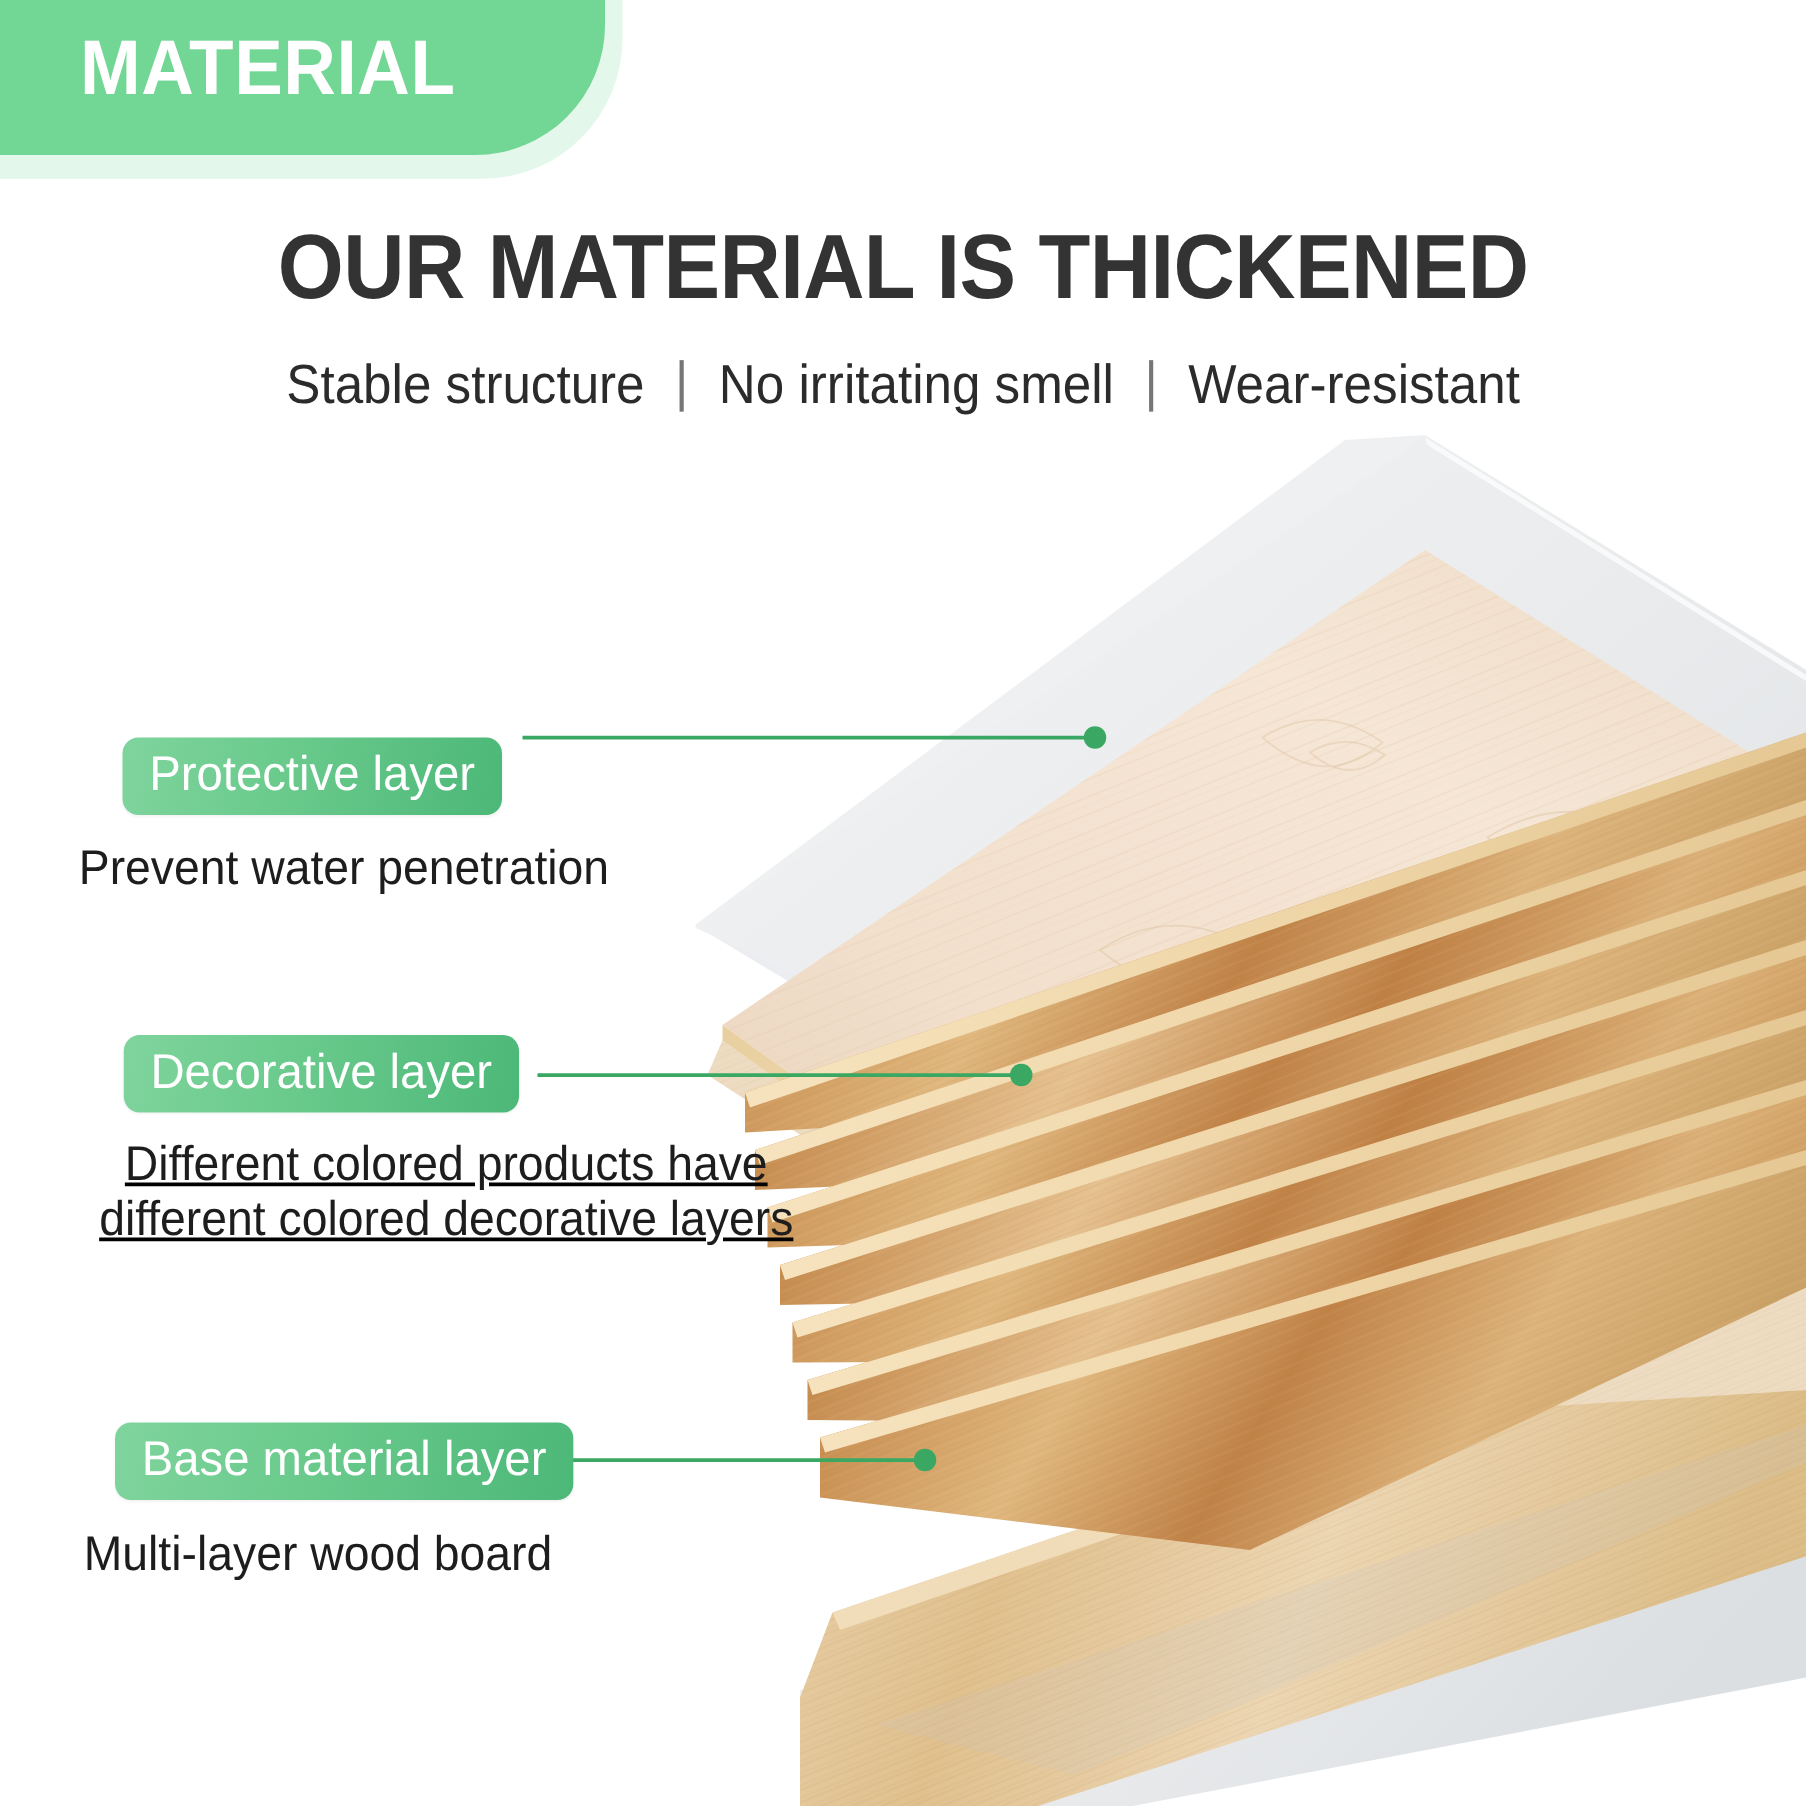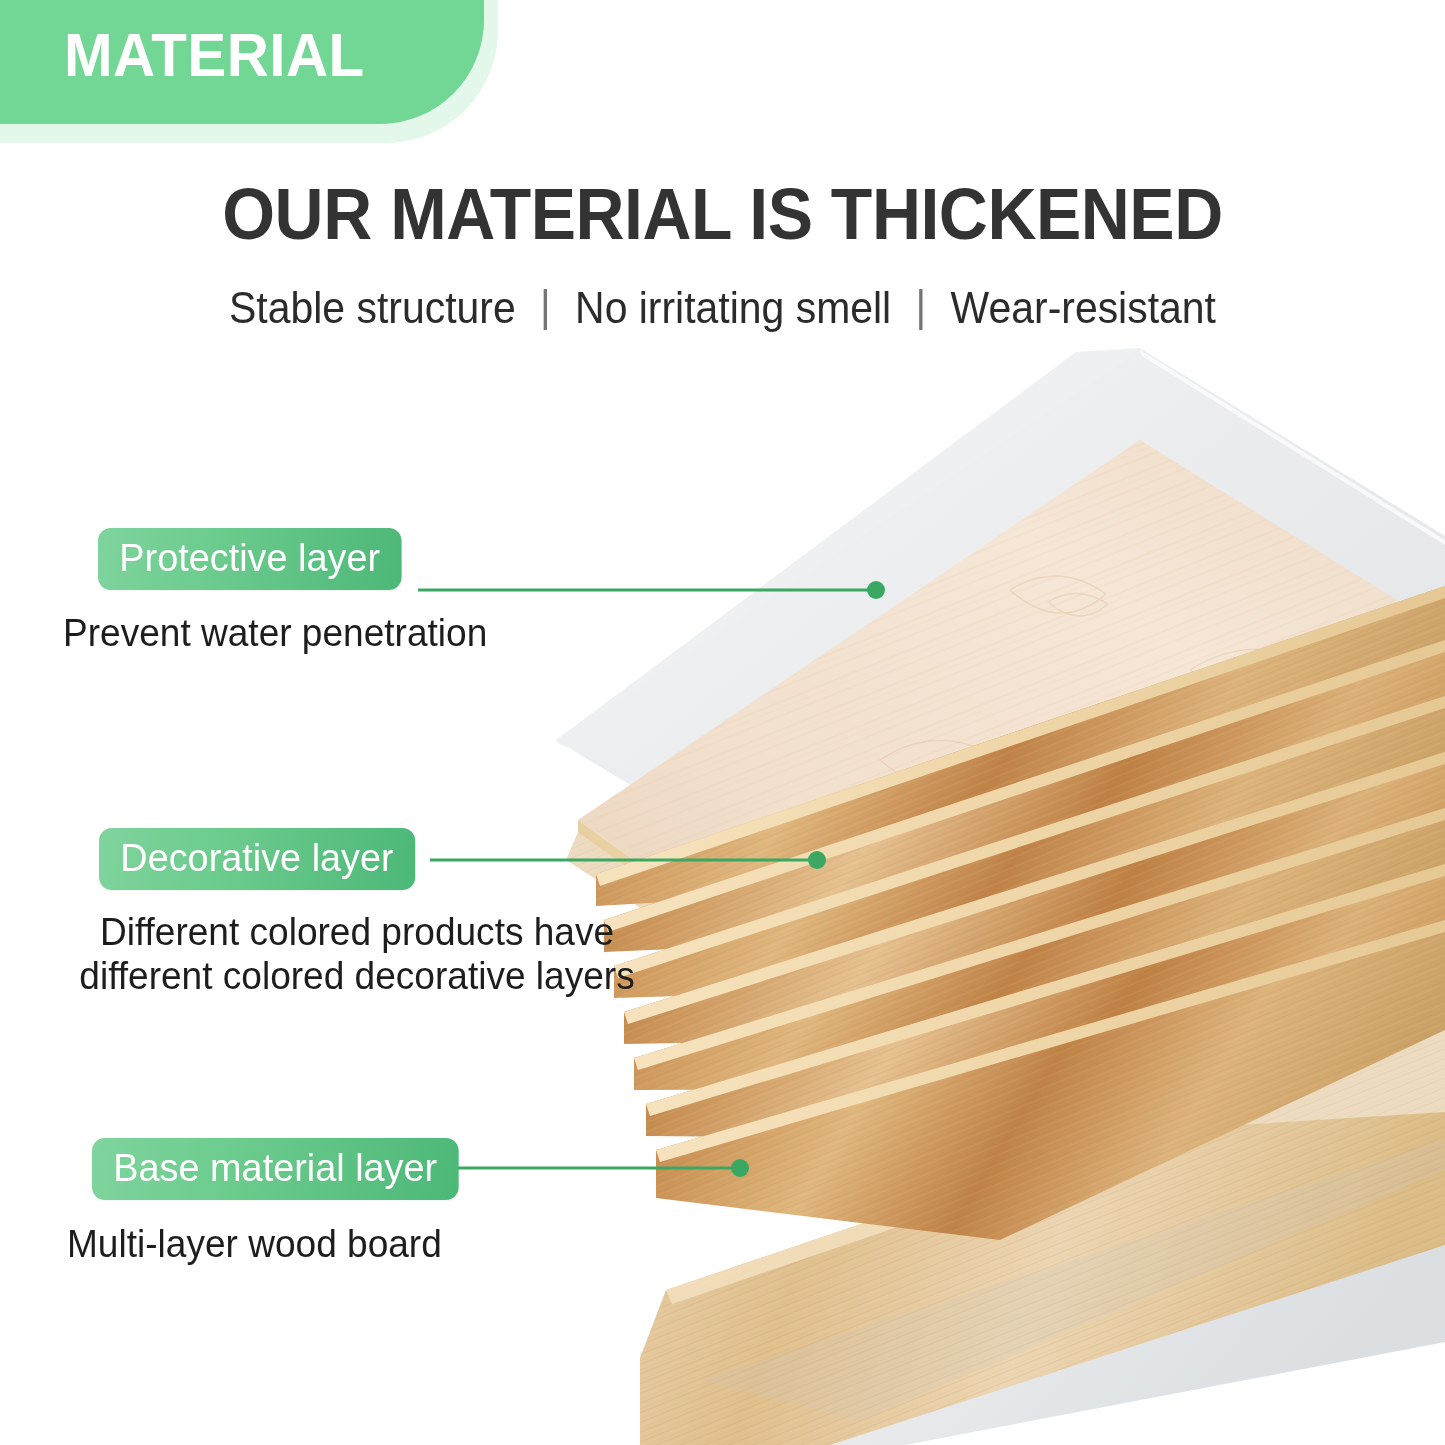--- a/index.html
+++ b/index.html
@@ -86,24 +86,24 @@
   .caption{
     color:#1d1d1d;
     font-size:39px;
     line-height:1.12;
     white-space:nowrap;
     transform:scaleX(0.95);
     transform-origin:left center;
   }
   .caption.two-line{ white-space:normal; text-align:center; }
 
-  #callout-protective{ left:98px;  top:528px; }
+  #callout-protective{ left:98px;  top:590px; }
   #callout-protective .caption{ margin-top:21px; margin-left:-35px; }
 
-  #callout-decorative{ left:99px;  top:828px; }
+  #callout-decorative{ left:99px;  top:828px;text-decoration:underline; }
   #callout-decorative .caption{ margin-top:20px; margin-left:-46px; width:640px; }
 
   #callout-base{ left:92px;  top:1138px; }
   #callout-base .caption{ margin-top:22px; margin-left:-25px; }
 
   
   .leaders{ position:absolute; left:0; top:0; width:1445px; height:1445px; z-index:18; pointer-events:none; }
 </style>
 </head>
 <body>

